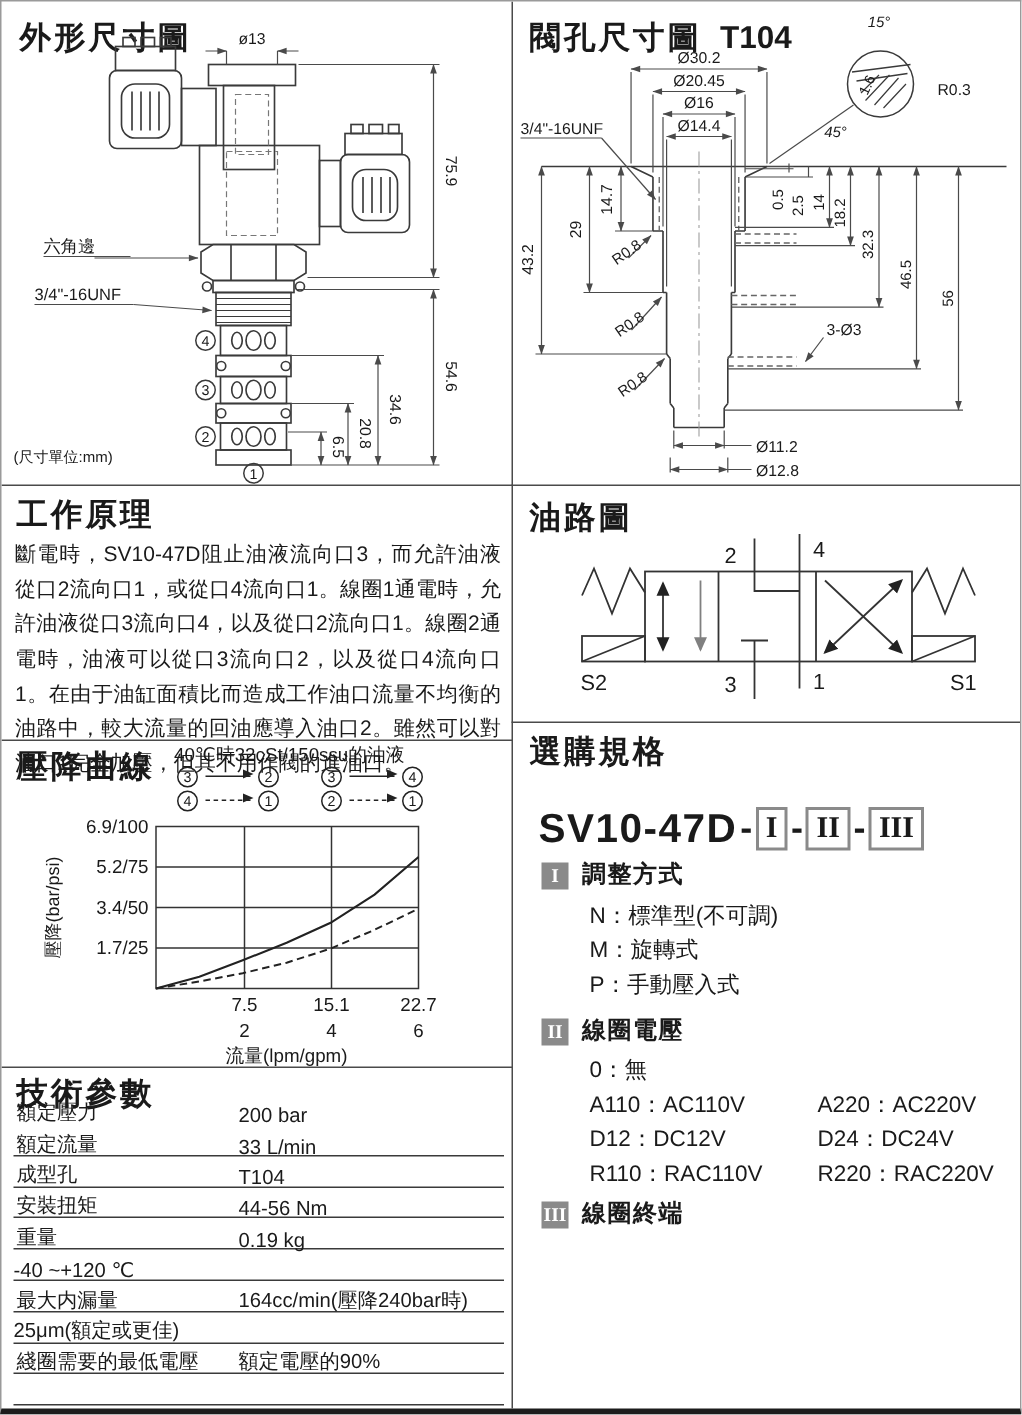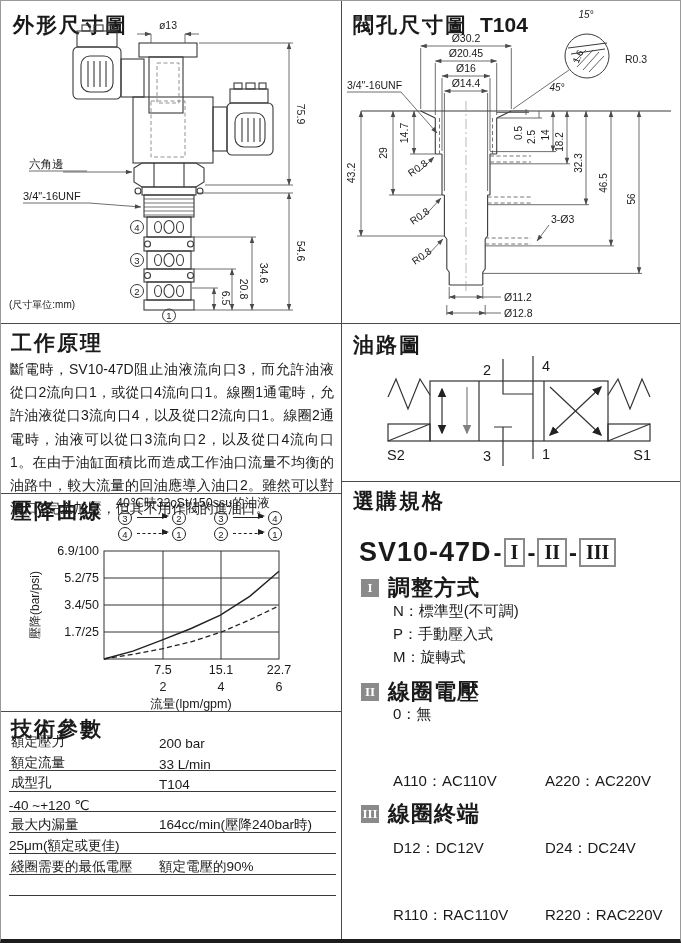--- a/index.html
+++ b/index.html
@@ -43,23 +43,23 @@
   .model-sep { font-size:24px; margin:0 2px; }
   .code-box {
     border:2px solid #8a8a8a; padding:0 5px; height:25px; line-height:24px;
     font-family:"Liberation Serif","DejaVu Serif",serif; font-size:20px; font-weight:bold;
   }
   .section-header { position:absolute; left:360px; display:flex; align-items:center; gap:9px; }
   .num-box {
     width:18px; height:18px; background:#8a8a8a; color:#ffffff; text-align:center;
     font-family:"Liberation Serif","DejaVu Serif",serif; font-size:13px; font-weight:bold; line-height:18px;
   }
-  .section-title { font-size:22px; font-weight:bold; letter-spacing:1px; }
+  .section-title { font-size:16px; font-weight:bold; letter-spacing:1px; }
   .order-items { position:absolute; left:392px; font-size:15px; line-height:23px; font-weight:500; }
-  .pair-row { display:flex;margin-top:44px; }
+  .pair-row { display:flex; }
   .pair-row span:first-child { width:152px; }
 
   
   .params-table { position:absolute; left:8px; top:749px; width:327px; }
   .param-row {
     display:flex; height:20.8px; align-items:flex-end; border-bottom:1px solid #3a3a3a;
     font-size:13.5px; font-weight:500; padding-bottom:19px; box-sizing:border-box;
   }
   .param-row .lab { width:148px; padding-left:2px; }
 </style>
@@ -391,22 +391,22 @@
     <span class="model-sep">-</span>
     <span class="code-box">III</span>
   </div>
 
   <div class="section-header" style="top:572px">
     <span class="num-box">I</span>
     <span class="section-title">調整方式</span>
   </div>
   <div class="order-items" style="top:598px">
     <div>N：標準型(不可調)</div>
+    <div>M：旋轉式</div>
     <div>P：手動壓入式</div>
-    <div>M：旋轉式</div>
   </div>
 
   <div class="section-header" style="top:676px">
     <span class="num-box">II</span>
     <span class="section-title">線圈電壓</span>
   </div>
   <div class="order-items" style="top:701px">
     <div>0：無</div>
     <div class="pair-row">
       <span>A110：AC110V</span>
@@ -435,20 +435,28 @@
     </div>
     <div class="param-row">
       <span class="lab">額定流量</span>
       <span class="val">33 L/min</span>
     </div>
     <div class="param-row">
       <span class="lab">成型孔</span>
       <span class="val">T104</span>
     </div>
     <div class="param-row">
+      <span class="lab">安裝扭矩</span>
+      <span class="val">44-56 Nm</span>
+    </div>
+    <div class="param-row">
+      <span class="lab">重量</span>
+      <span class="val">0.19 kg</span>
+    </div>
+    <div class="param-row">
       <span class="val">-40 ~+120 ℃</span>
     </div>
     <div class="param-row">
       <span class="lab">最大内漏量</span>
       <span class="val">164cc/min(壓降240bar時)</span>
     </div>
     <div class="param-row">
       <span class="val">25μm(額定或更佳)</span>
     </div>
     <div class="param-row">

